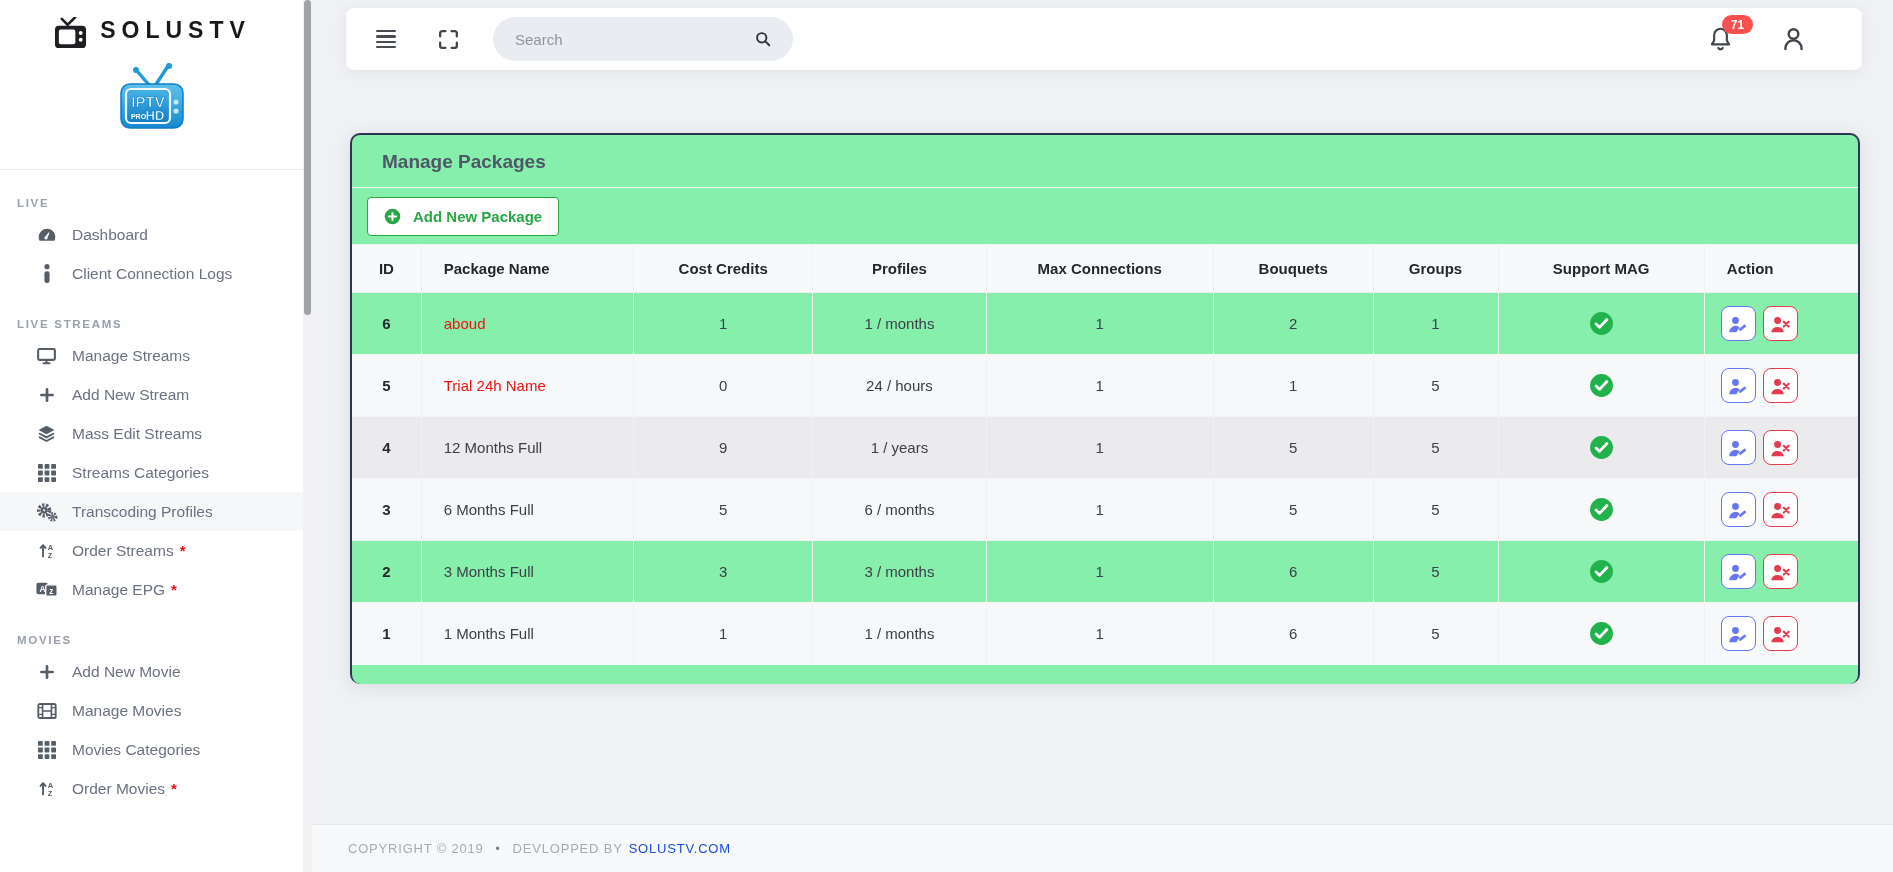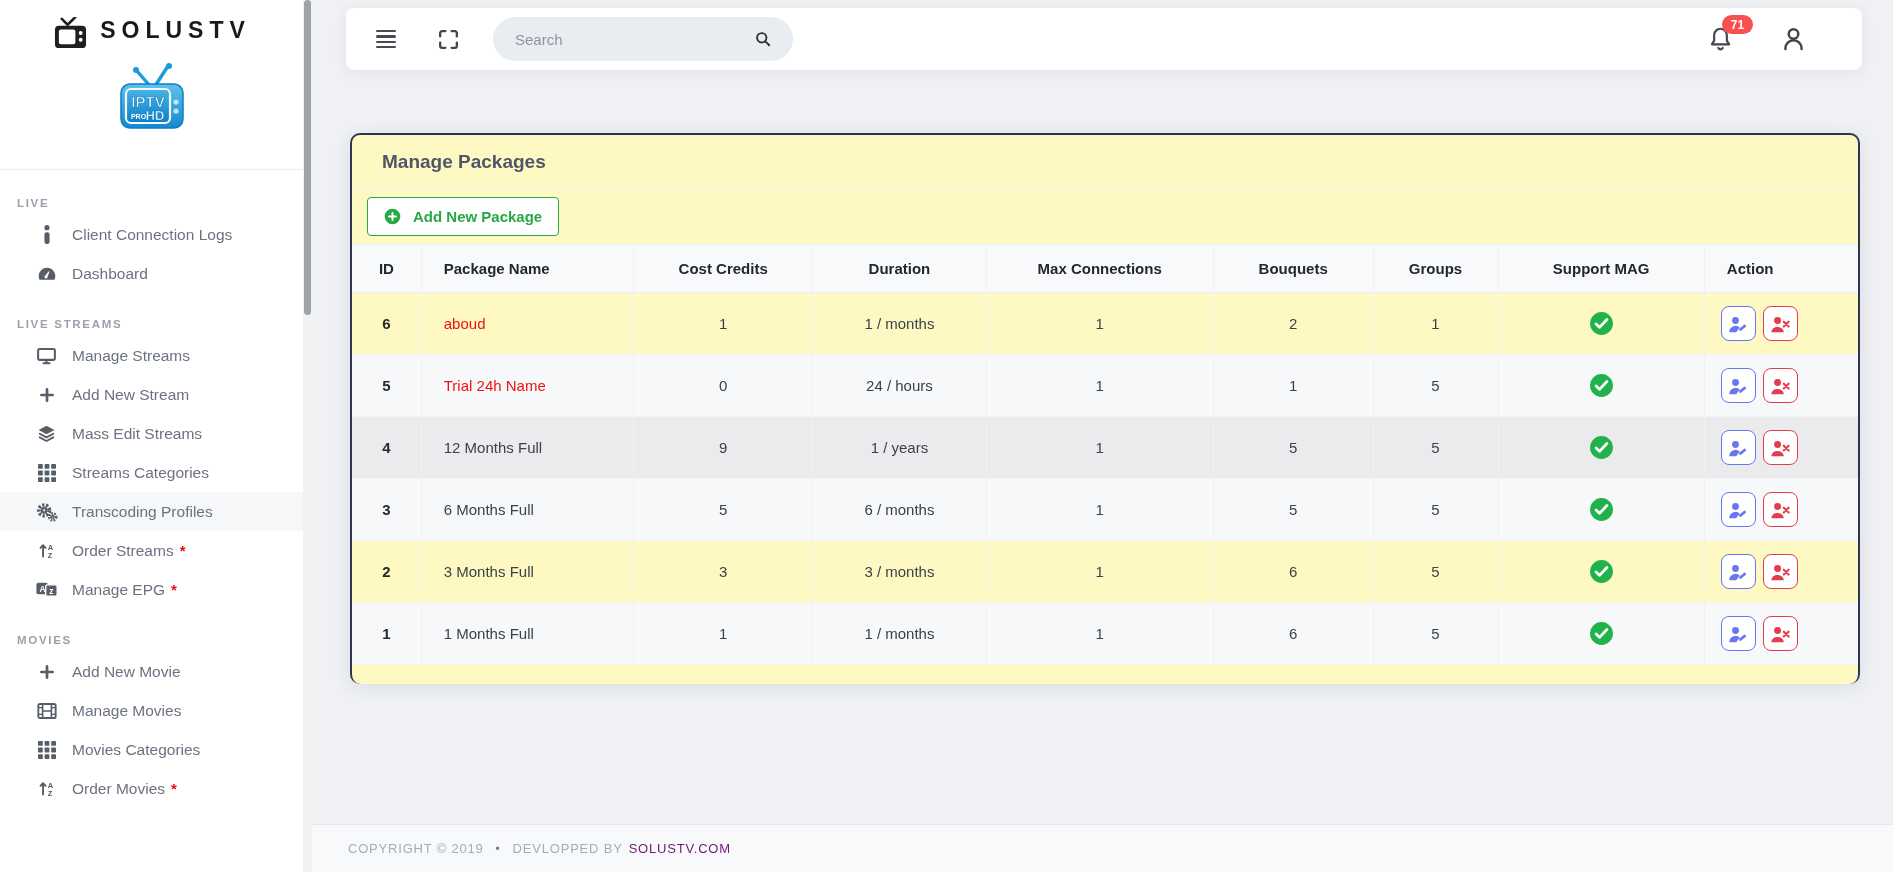--- a/index.html
+++ b/index.html
@@ -34,21 +34,21 @@
   .searchbox input { flex:1; border:none; background:transparent; outline:none; font-size:15px; color:#4a5056;
                      font-family:"Liberation Sans", sans-serif; }
   .searchbox input::placeholder { color:#8e959e; }
   .tb-right { margin-left:auto; display:flex; align-items:center; gap:46px; }
   .bell-wrap { position:relative; cursor:pointer; display:flex; }
   .badge { position:absolute; top:-10px; right:-19px; min-width:31px; height:19px; padding:0 7px; border-radius:10px;
            background:#f8504e; color:#fff; font-size:12px; font-weight:700; display:flex; align-items:center; justify-content:center; }
   .user-wrap { cursor:pointer; display:flex; }
 
   
-  .card { margin:63px 33px 0 38px; flex:none; background:#fef9c3; border:2px solid #2e3552; border-bottom:none;
+  .card { margin:63px 33px 0 38px; flex:none; background:#86efac; border:2px solid #2e3552; border-bottom:none;
           border-radius:10px; box-shadow:0 3px 18px rgba(40,50,80,.10); overflow:hidden; }
   .card-head { padding:16px 30px 14px; border-bottom:1px solid #f1f2f5; }
   .card-title { font-size:19px; font-weight:600; color:#4e5668; }
   .add-btn { margin:9px 15px 8px; display:inline-flex; gap:12px; background:#fff;
              border:1px solid #28a745; border-radius:4px; color:#28a745; font-size:15px; font-weight:600;
              padding:10px 16px; cursor:pointer; font-family:"Liberation Sans", sans-serif; }
 
   table { width:100%; border-collapse:collapse; table-layout:fixed; }
   th, td { border-left:1px solid #f0f1f3; }
   th:first-child, td:first-child { border-left:none; }
@@ -65,21 +65,21 @@
           justify-content:center; cursor:pointer; margin-right:7px; padding:0; }
   .abtn.edit { border:1px solid #6777ef; }
   .abtn.del  { border:1px solid #e23c4e; }
   .card-bottom-pad { height:19px; }
 
   
   .footer { margin-top:auto; height:48px; flex:none; border-top:1px solid #e6e8ea; background:#f8f9fb;
             display:flex; align-items:center; padding-left:36px; font-size:13px; letter-spacing:.8px; color:#a6acb4; }
   .footer .dot { margin:0 12px; color:#767d85; font-size:12px; }
   .footer .dev { margin-right:6px; }
-  .footer a { color:#701a75; text-decoration:none; letter-spacing:.8px; }
+  .footer a { color:#1d4ed8; text-decoration:none; letter-spacing:.8px; }
 </style>
 </head>
 <body>
 
 <aside class="sidebar">
   <div class="brand">
     <div class="brand-row">
       <span>
         <svg width="37" height="33" viewBox="0 0 38 34">
           <path d="M10 2l6 6 8-8" stroke="#1d1f23" stroke-width="2.6" fill="none" stroke-linecap="round" stroke-linejoin="round"></path>
@@ -114,35 +114,35 @@
         <text x="51" y="58" text-anchor="middle" font-family="Liberation Sans, sans-serif" font-size="13" font-weight="bold" fill="#fff" stroke="#0f7ec6" stroke-width="0.5">HD</text>
         <circle cx="72" cy="40" r="2.6" fill="#bfe6f7"></circle>
         <circle cx="72" cy="49" r="2.6" fill="#bfe6f7"></circle>
       </svg>
     </div>
   </div>
   <nav class="sb-nav" id="sb-nav">
       <div class="sec-title">LIVE</div>
       <div class="sb-item">
         <span class="ic">
+          <svg width="20" height="18" viewBox="0 0 24 20">
+            <path fill="currentColor" d="M12 2.5A10 10 0 0 0 2 12.5c0 1.6.4 3.2 1.1 4.5h17.8A10 10 0 0 0 12 2.5zm1.8 4.6a.6.6 0 0 1 1 .6l-2.1 5a1.9 1.9 0 1 1-2.3-1.2z"></path>
+            <path d="M10.6 13.6l3.5-5.6" stroke="#fff" stroke-width="1.3" fill="none"></path>
+          </svg>
+        </span>
+        <span>Dashboard</span>
+      </div>
+      <div class="sb-item">
+        <span class="ic">
           <svg width="8" height="19" viewBox="0 0 8 20">
             <circle cx="4" cy="2.8" r="2.7" fill="currentColor"></circle>
             <rect x="1.3" y="7.6" width="5.4" height="12.4" rx="2.4" fill="currentColor"></rect>
           </svg>
         </span>
         <span>Client Connection Logs</span>
-      </div>
-      <div class="sb-item">
-        <span class="ic">
-          <svg width="20" height="18" viewBox="0 0 24 20">
-            <path fill="currentColor" d="M12 2.5A10 10 0 0 0 2 12.5c0 1.6.4 3.2 1.1 4.5h17.8A10 10 0 0 0 12 2.5zm1.8 4.6a.6.6 0 0 1 1 .6l-2.1 5a1.9 1.9 0 1 1-2.3-1.2z"></path>
-            <path d="M10.6 13.6l3.5-5.6" stroke="#fff" stroke-width="1.3" fill="none"></path>
-          </svg>
-        </span>
-        <span>Dashboard</span>
       </div>
       <div class="sec-title">LIVE STREAMS</div>
       <div class="sb-item">
         <span class="ic">
           <svg width="21" height="19" viewBox="0 0 24 22">
             <rect x="2.3" y="3.5" width="19.4" height="12.6" rx="1.6" fill="none" stroke="currentColor" stroke-width="2.4"></rect>
             <path d="M8.5 20h7M12 16.5V20" stroke="currentColor" stroke-width="2.4" stroke-linecap="round"></path>
           </svg>
         </span>
         <span>Manage Streams</span>
@@ -336,21 +336,21 @@
           <col style="width: 10.6%;">
           <col style="width: 8.3%;">
           <col style="width: 13.7%;">
           <col style="width: 10.2%;">
         </colgroup>
       <thead>
           <tr id="tbl-head">
             <th>ID</th>
             <th class="al">Package Name</th>
             <th>Cost Credits</th>
-            <th>Duration</th>
+            <th>Profiles</th>
             <th>Max Connections</th>
             <th>Bouquets</th>
             <th>Groups</th>
             <th>Support MAG</th>
             <th class="al">Action</th>
           </tr>
         </thead>
       <tbody id="tbl-body">
           <tr>
             <td class="cid">6</td>

